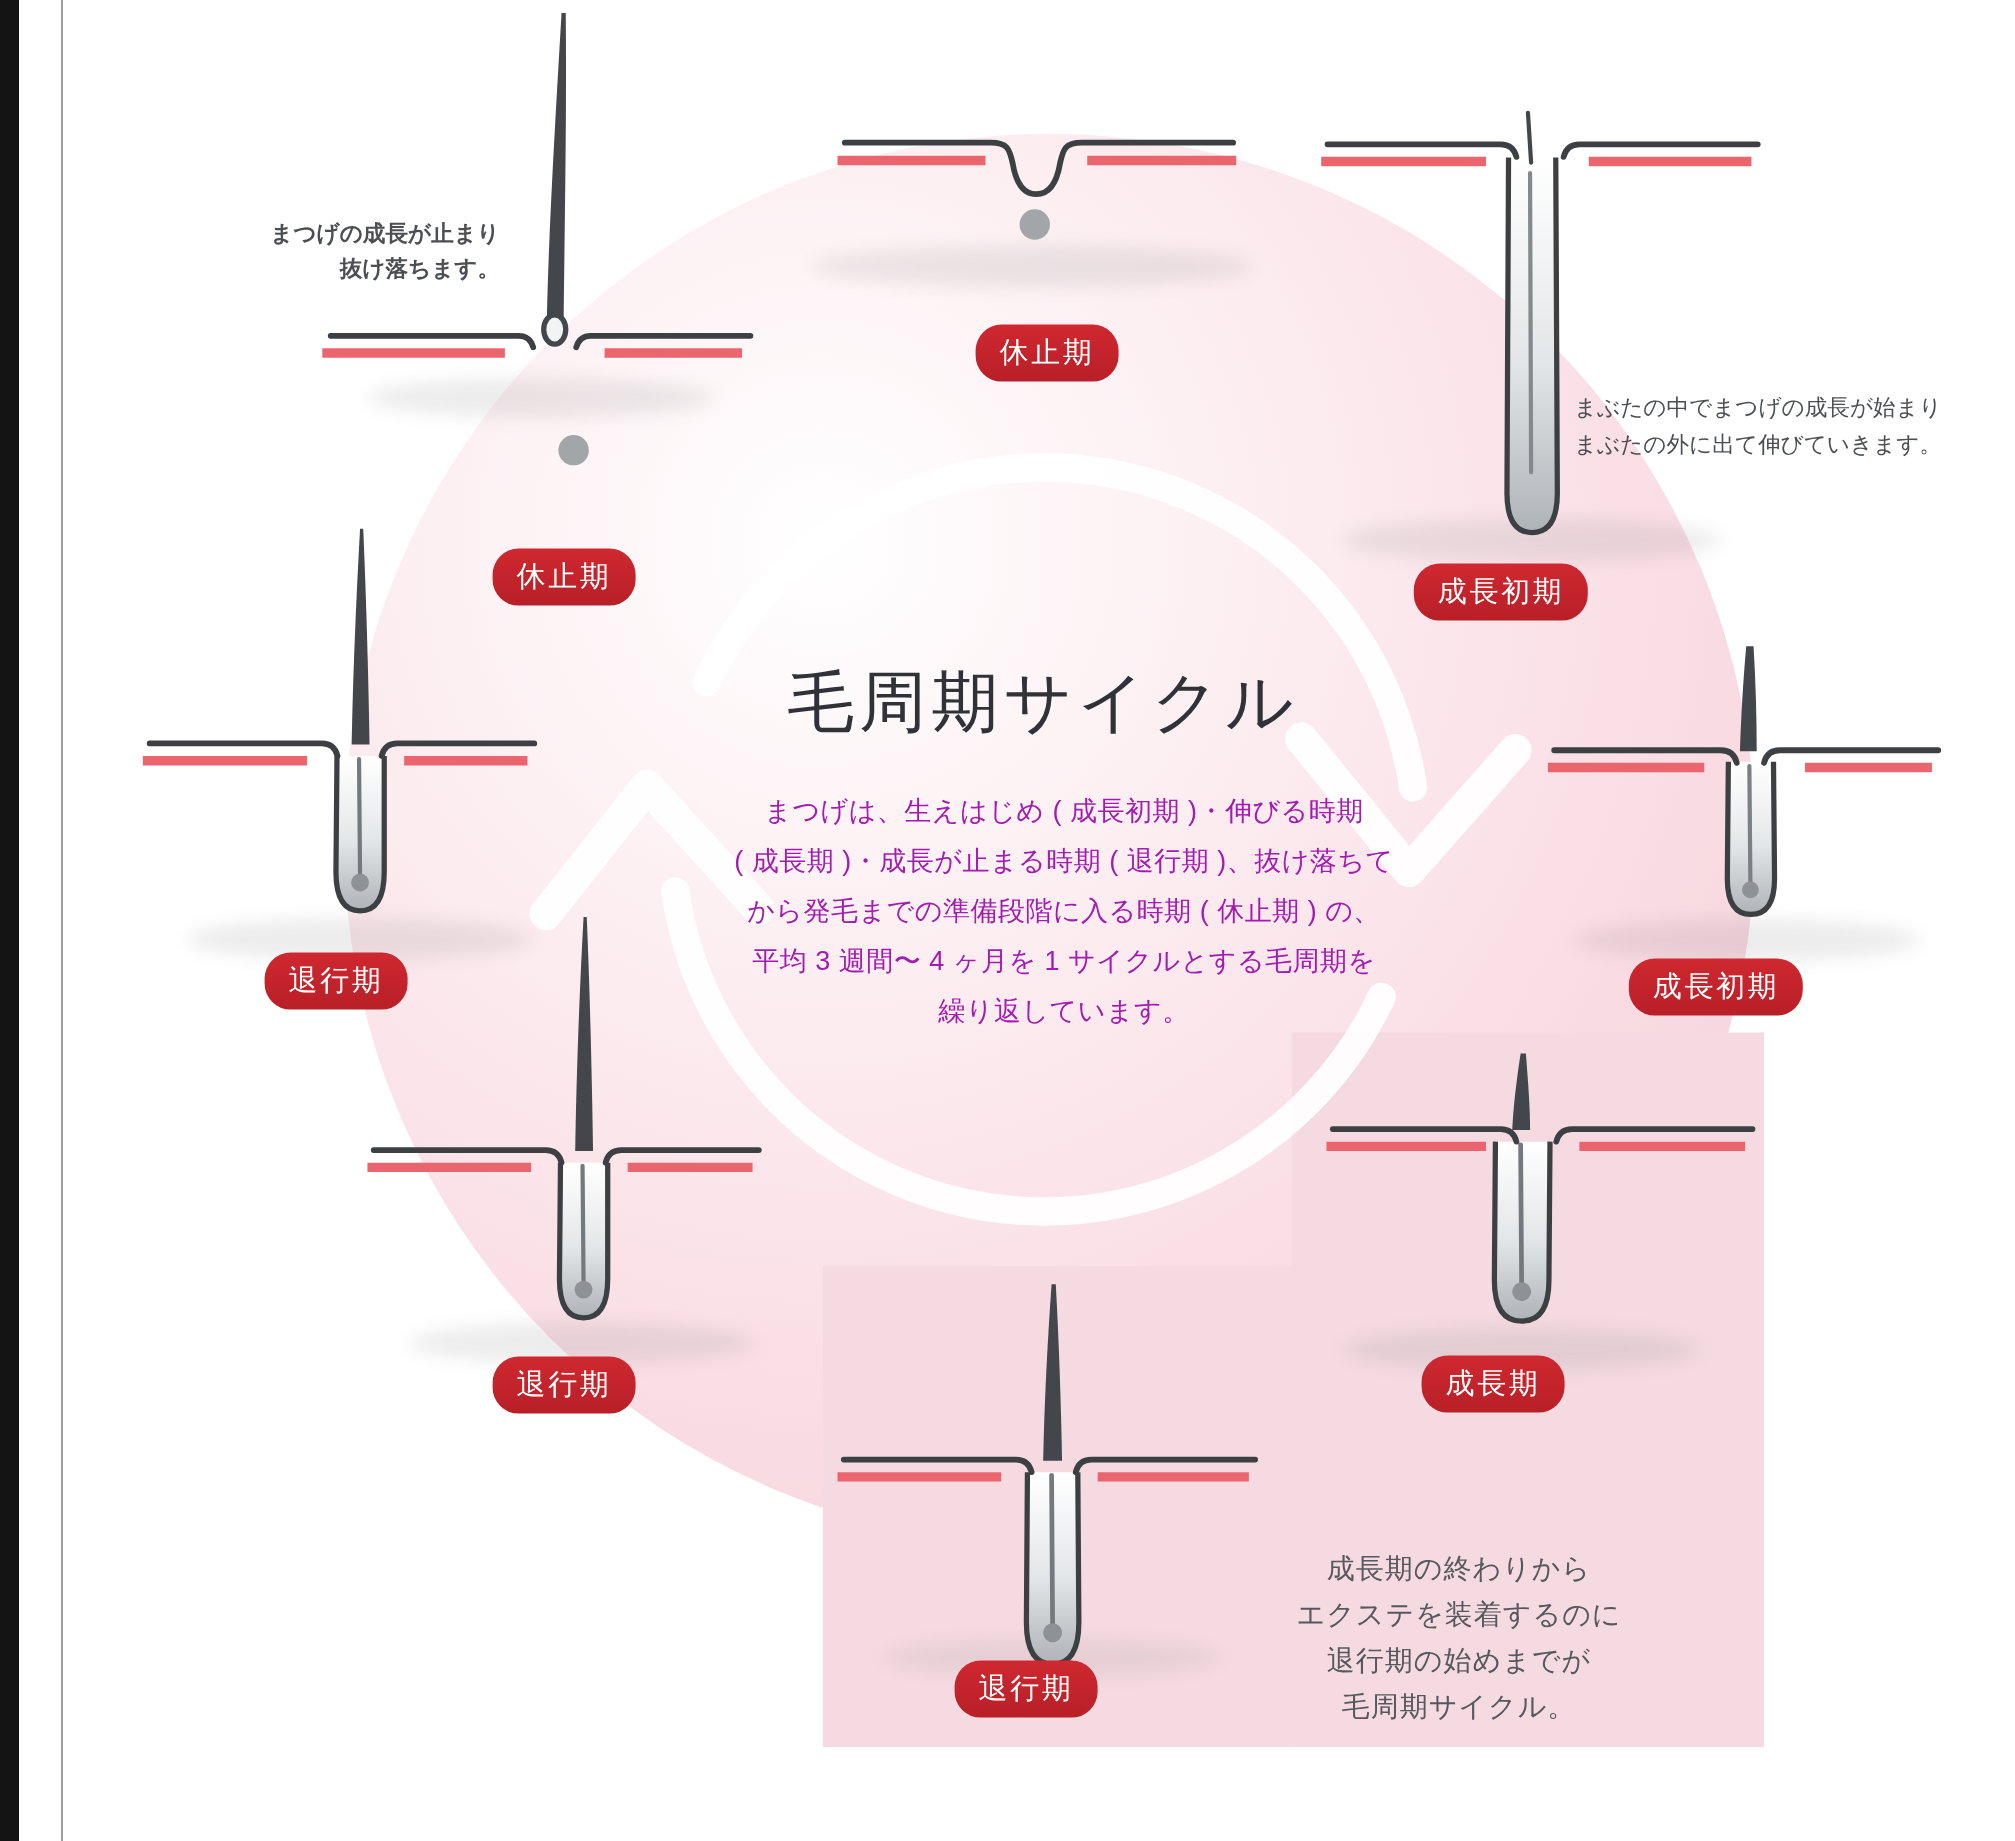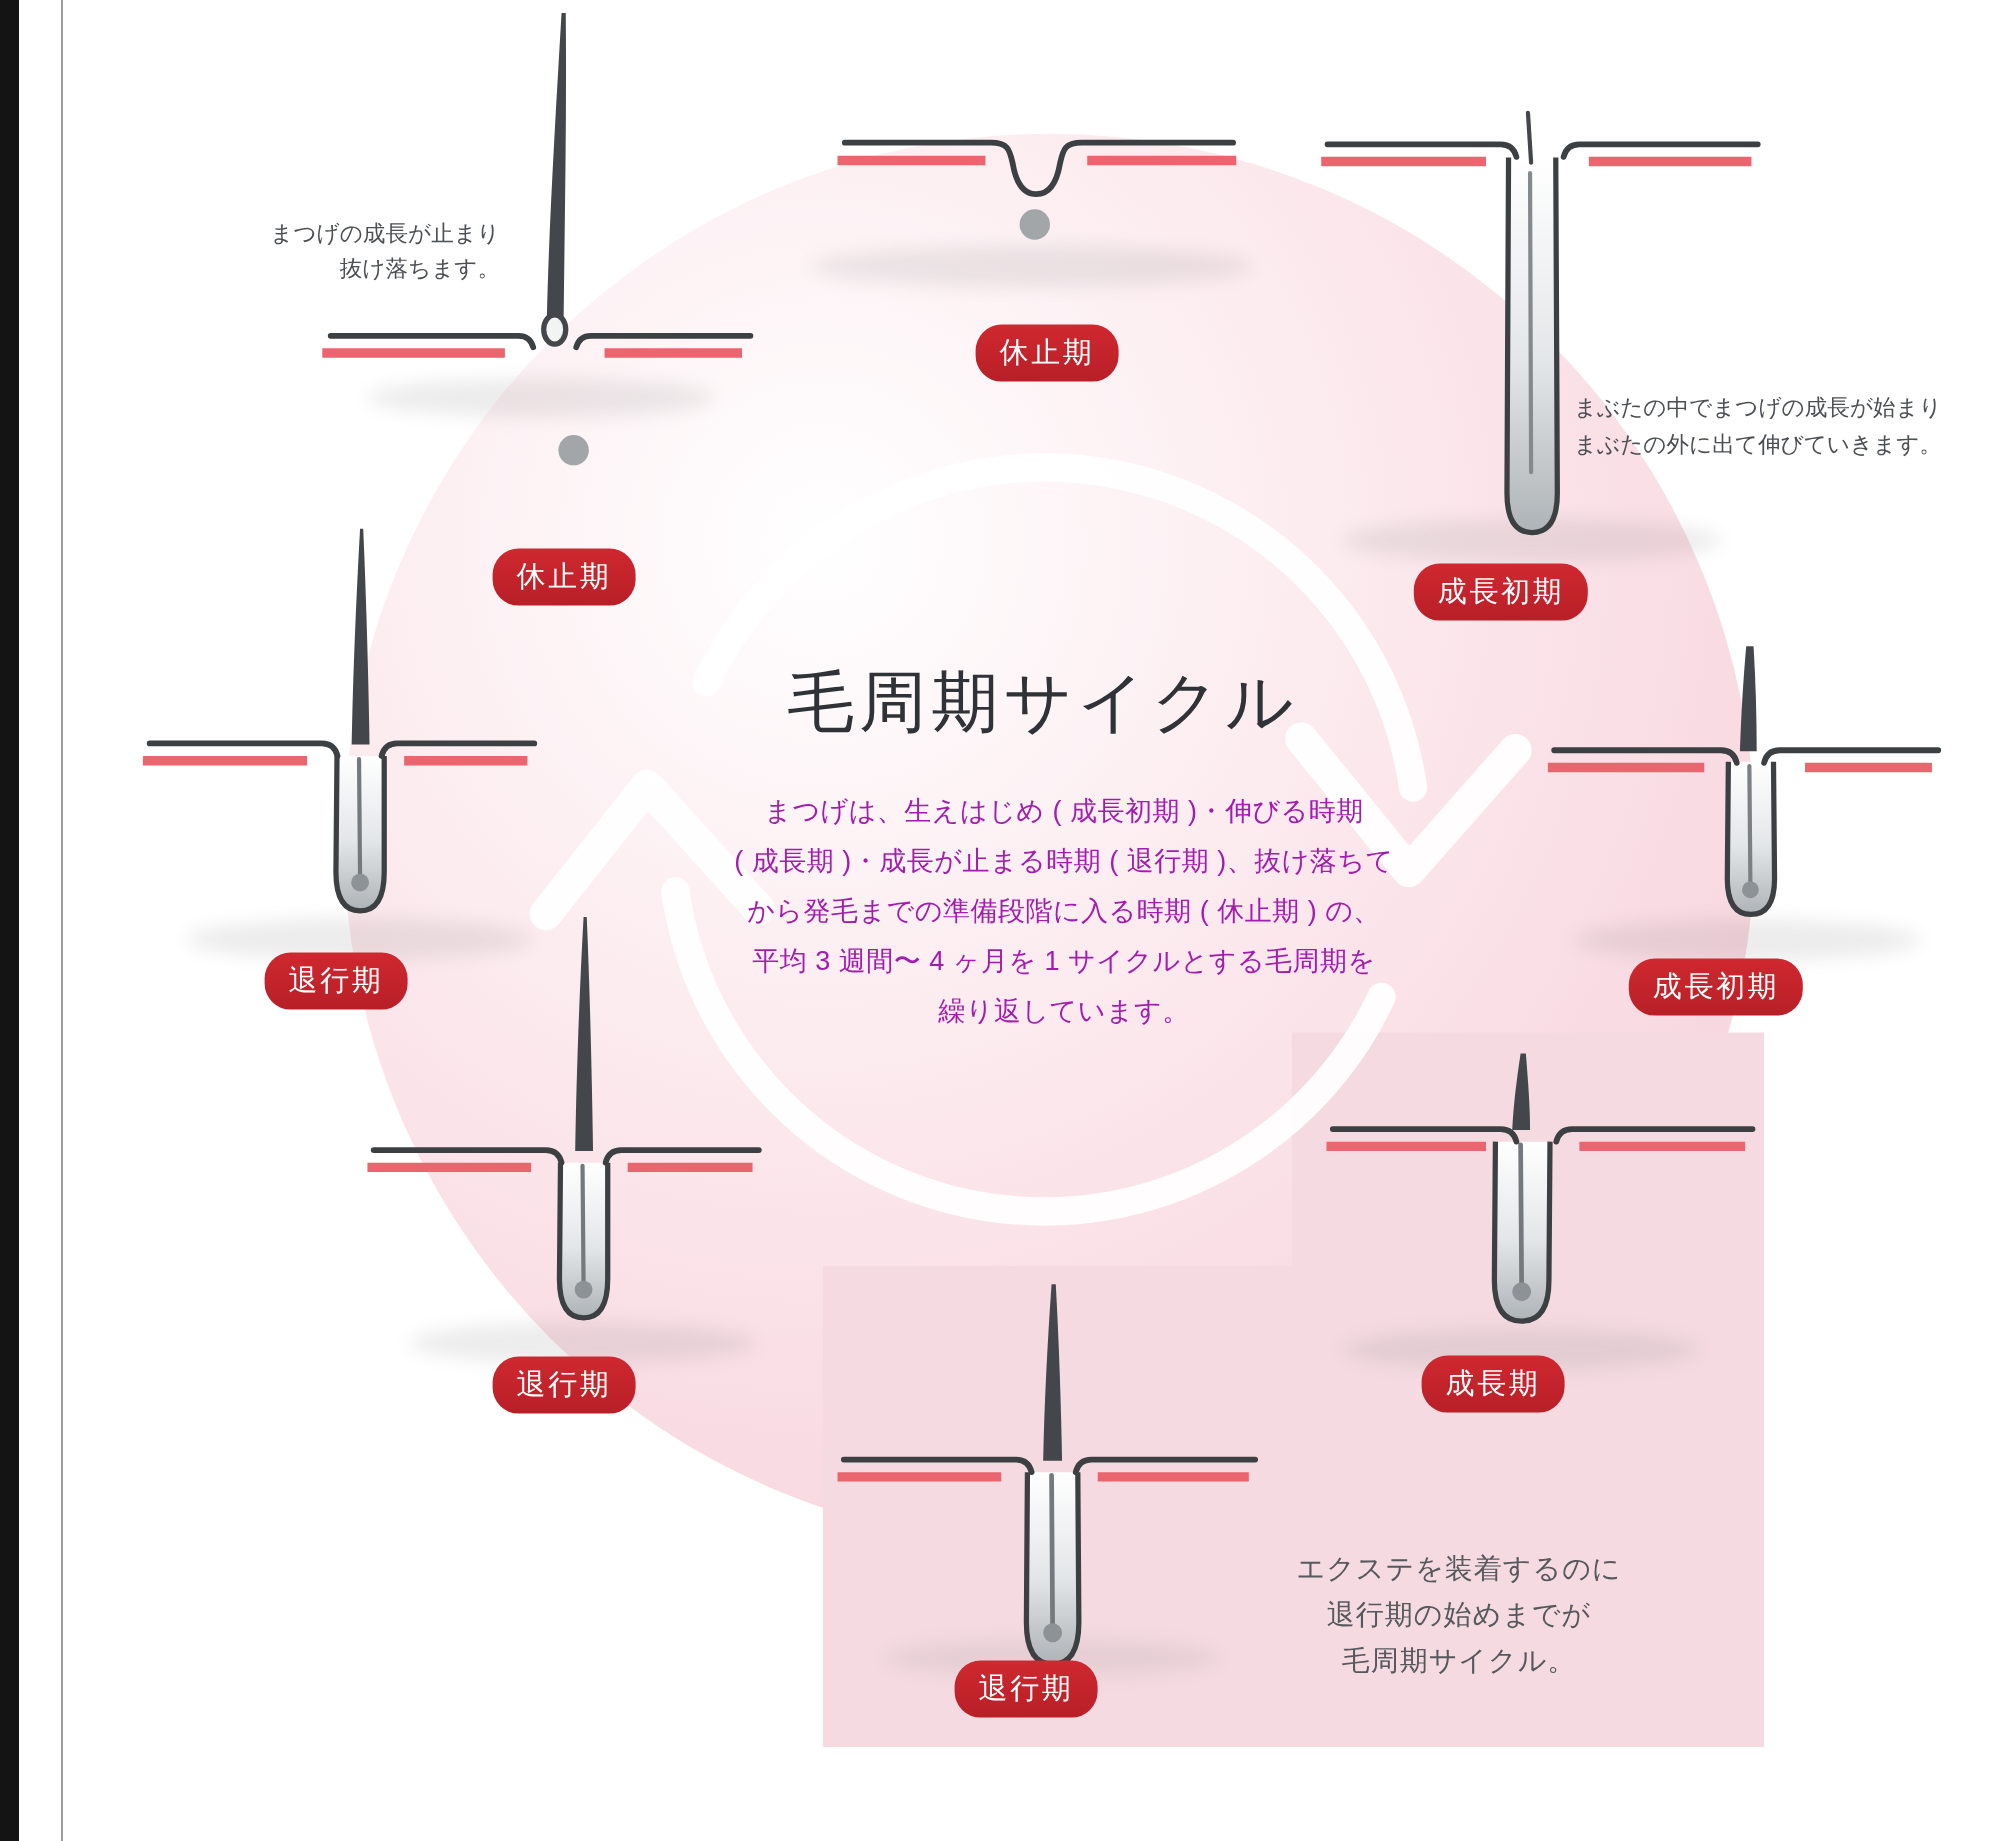--- a/index.html
+++ b/index.html
@@ -13,21 +13,21 @@
   .txt{position:absolute;color:#3a3d40;}
   .title{
     top:657px;left:1043px;transform:translateX(-50%);
     font-size:67px;letter-spacing:5.2px;color:#2f3236;white-space:nowrap;font-weight:400;
   }
   .desc{
     top:786px;left:1064px;transform:translateX(-50%);
     font-size:27px;line-height:50px;text-align:center;color:#a21caf;white-space:nowrap;letter-spacing:0.5px;
   }
   .ann-tl{
-    top:216px;right:1515px;text-align:right;font-size:22.6px;line-height:35px;color:#4b4e52;white-space:nowrap;
+    top:216px;right:1515px;text-align:right;font-size:22.6px;line-height:35px;color:#4b4e52;white-space:nowrap;font-weight:bold;
   }
   .ann-r{
     top:389px;left:1574px;text-align:right;font-size:22.6px;line-height:37px;color:#4b4e52;white-space:nowrap;
   }
   .note{
     top:1546px;left:1459px;transform:translateX(-50%);
     font-size:28px;line-height:46px;text-align:center;color:#55585c;white-space:nowrap;letter-spacing:1px;
   }
   .pill{
     position:absolute;transform:translate(-50%,-50%);
@@ -214,20 +214,21 @@
   <div>まつげの成長が止まり</div>
   <div>抜け落ちます。</div>
 </div>
 
 <div class="txt ann-r">
   <div>まぶたの中でまつげの成長が始まり</div>
   <div>まぶたの外に出て伸びていきます。</div>
 </div>
 
 <div class="txt note">
+  <div>成長期の終わりから</div>
   <div>エクステを装着するのに</div>
   <div>退行期の始めまでが</div>
   <div>毛周期サイクル。</div>
 </div>
 
 <div class="pill p0">休止期</div>
 <div class="pill p1">休止期</div>
 <div class="pill p2">成長初期</div>
 <div class="pill p3">成長初期</div>
 <div class="pill p4">成長期</div>

